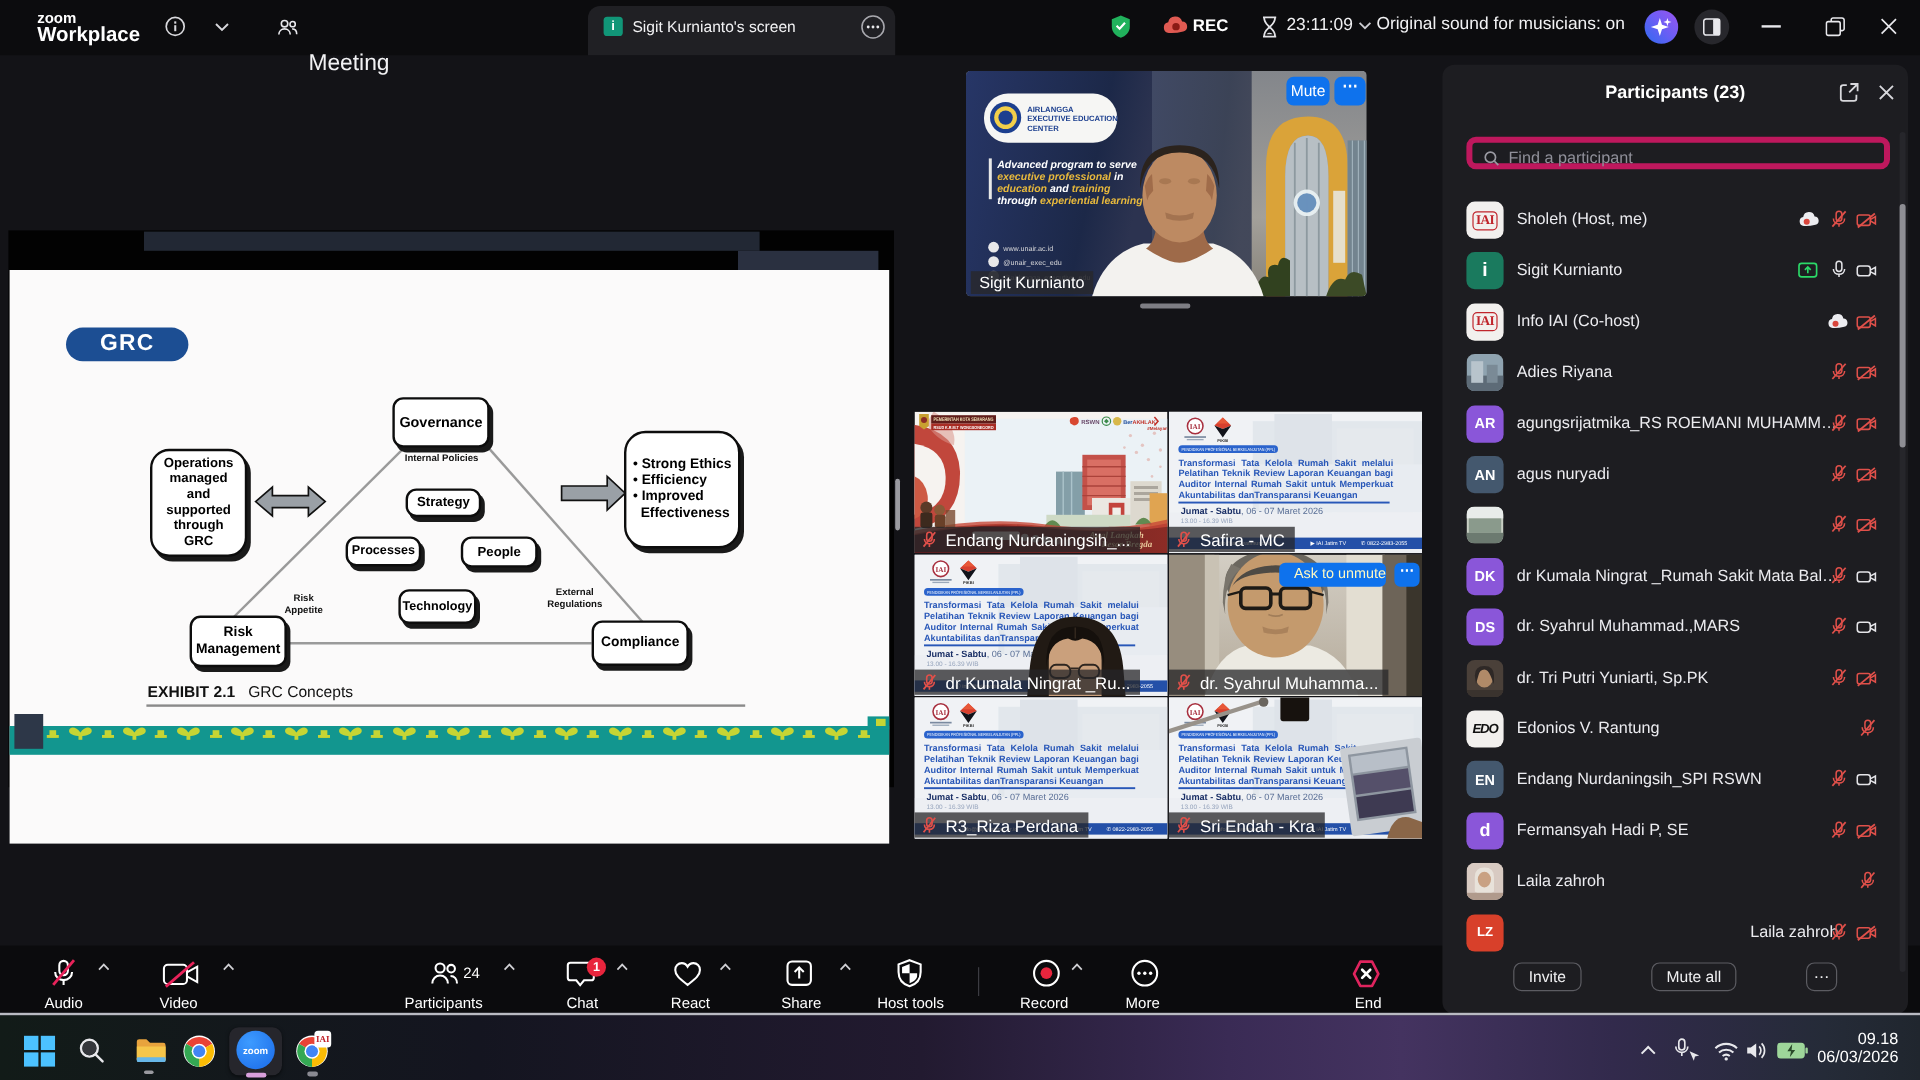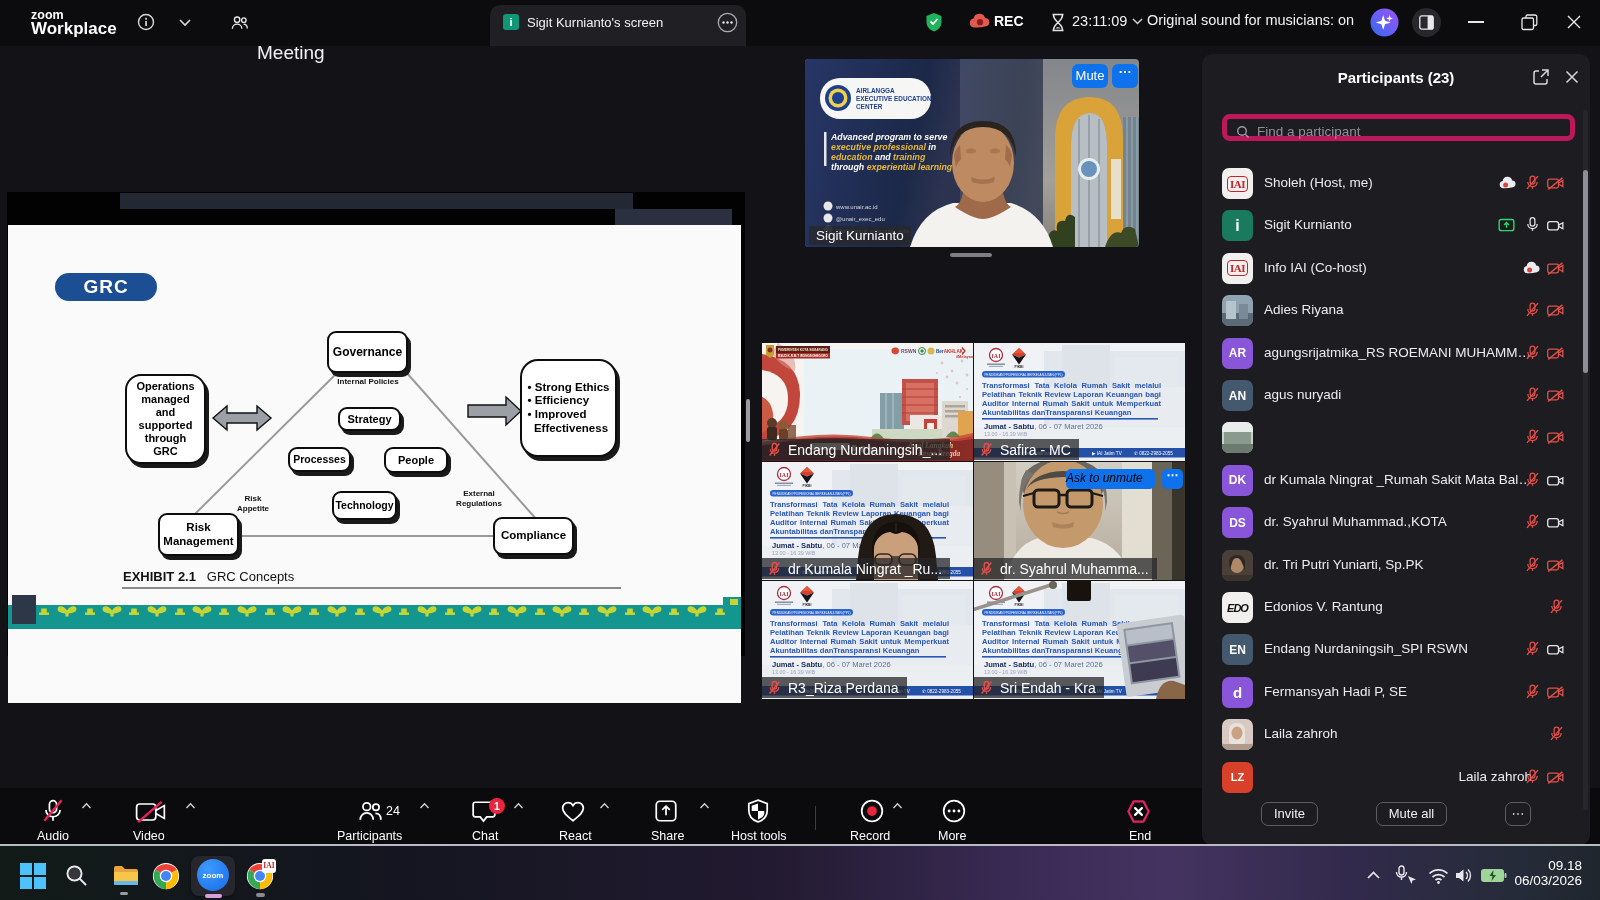--- a/index.html
+++ b/index.html
@@ -526,21 +526,21 @@
       <path d="M52 28 Q60 10 89 9 Q118 10 126 28 Q120 16 89 15 Q58 16 52 28 Z" fill="#4e4a44"></path>
       <rect x="60" y="28" width="25" height="17" rx="4" fill="none" stroke="#1d1a16" stroke-width="3"></rect>
       <rect x="93" y="28" width="25" height="17" rx="4" fill="none" stroke="#1d1a16" stroke-width="3"></rect>
       <line x1="85" y1="33" x2="93" y2="33" stroke="#1d1a16" stroke-width="2.5"></line>
       <line x1="49" y1="34" x2="60" y2="31" stroke="#1d1a16" stroke-width="2"></line>
       <line x1="118" y1="31" x2="129" y2="34" stroke="#1d1a16" stroke-width="2"></line>
       <path d="M78 60 Q89 65 100 60 L99 65 Q89 68 79 65 Z" fill="#9a7350" opacity="0.6"></path>
       <path d="M83 50 Q89 53 95 50" fill="none" stroke="#8a6a4c" stroke-width="1.4" opacity="0.6"></path>
     </svg>
 
-<div class="abs" style="left:92px;top:7px;width:89px;height:20px;background:#0e72ed;border-radius:5px;color:#000000;font-size:12px;text-align:left;line-height:19px;font-style:italic;">Ask to unmute</div>
+<div class="abs" style="left:92px;top:7px;width:89px;height:20px;background:#0e72ed;border-radius:5px;color:#fef9c3;font-size:12px;text-align:right;line-height:19px;">Ask to unmute</div>
 <div class="abs" style="left:188px;top:7px;width:21px;height:20px;background:#0e72ed;border-radius:5px;color:#fff;font-size:12px;font-weight:bold;text-align:center;line-height:13px;">⋯</div>
 <div class="nlabel"><svg width="15" height="17" viewBox="0 0 20 22">
       <rect x="7" y="3" width="6" height="10" rx="3" fill="none" stroke="#e0504a" stroke-width="1.8"></rect>
       <path d="M4.5 10.5 c0 3.3 2.4 5.4 5.5 5.4 s5.5 -2.1 5.5 -5.4" fill="none" stroke="#e0504a" stroke-width="1.8"></path>
       <line x1="10" y1="16" x2="10" y2="19.5" stroke="#e0504a" stroke-width="1.8"></line>
       <line x1="3.5" y1="19" x2="16.5" y2="3" stroke="#e0504a" stroke-width="2"></line>
     </svg>dr. Syahrul Muhamma...</div>
 </div>
 <div class="vtile" style="left:762px;top:581px;width:211px;height:118px;">
 
@@ -840,21 +840,21 @@
       <line x1="10" y1="14.8" x2="10" y2="17.5" stroke="#e0504a" stroke-width="1.5"></line>
       <line x1="3.5" y1="17.5" x2="16.5" y2="2.5" stroke="#e0504a" stroke-width="1.7"></line>
     </svg>
         <svg class="abs" style="left:344px;top:12px" width="19" height="19" viewBox="0 0 22 22">
       <rect x="2" y="6.5" width="12.5" height="9.5" rx="2.5" fill="none" stroke="#e4e4e8" stroke-width="1.5"></rect>
       <path d="M14.5 10.5 L19.5 7.8 V14.7 L14.5 12" fill="none" stroke="#e4e4e8" stroke-width="1.5"></path>
     </svg>
 </div>
 <div class="prow" style="top:447.2px;">
 <div class="pavatar" style="background:#8a56d9;font-size:12px;">DS</div>
-<div class="pname">dr. Syahrul Muhammad.,KOTA</div>
+<div class="pname">dr. Syahrul Muhammad.,MARS</div>
 <svg class="abs" style="left:322px;top:12px" width="17" height="17" viewBox="0 0 20 20">
       <rect x="7.2" y="2.5" width="5.6" height="9.5" rx="2.8" fill="none" stroke="#e0504a" stroke-width="1.5"></rect>
       <path d="M4.5 9.5 c0 3.2 2.4 5.3 5.5 5.3 s5.5 -2.1 5.5 -5.3" fill="none" stroke="#e0504a" stroke-width="1.5"></path>
       <line x1="10" y1="14.8" x2="10" y2="17.5" stroke="#e0504a" stroke-width="1.5"></line>
       <line x1="3.5" y1="17.5" x2="16.5" y2="2.5" stroke="#e0504a" stroke-width="1.7"></line>
     </svg>
         <svg class="abs" style="left:344px;top:12px" width="19" height="19" viewBox="0 0 22 22">
       <rect x="2" y="6.5" width="12.5" height="9.5" rx="2.5" fill="none" stroke="#e4e4e8" stroke-width="1.5"></rect>
       <path d="M14.5 10.5 L19.5 7.8 V14.7 L14.5 12" fill="none" stroke="#e4e4e8" stroke-width="1.5"></path>
     </svg>

